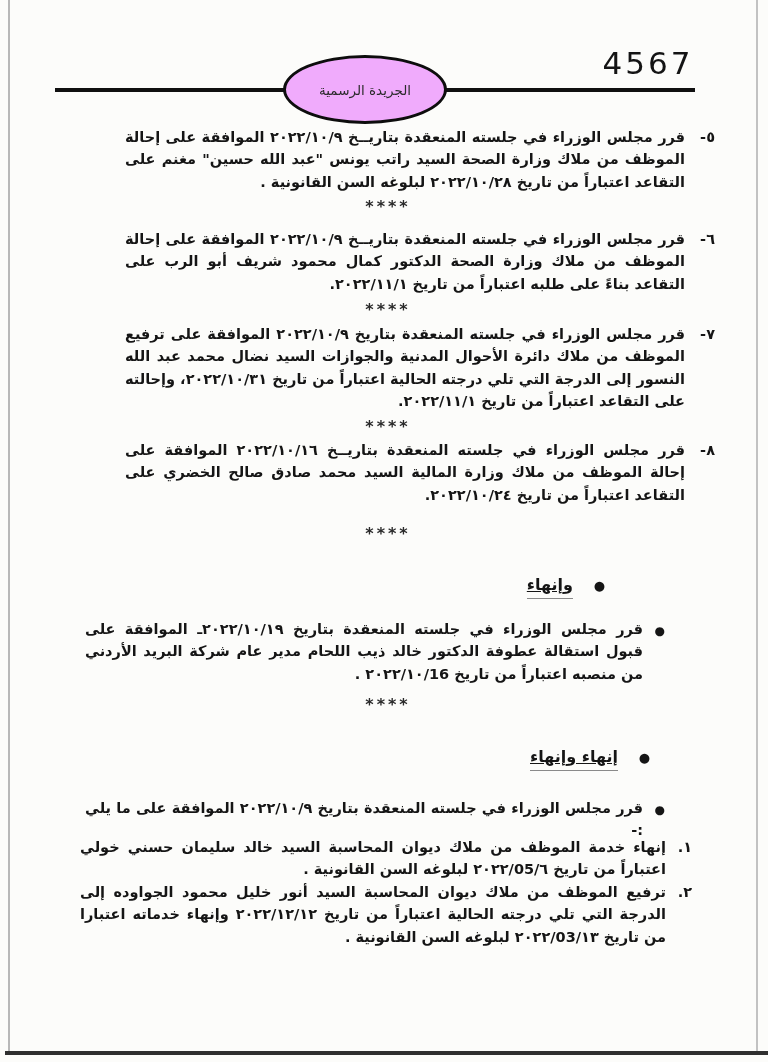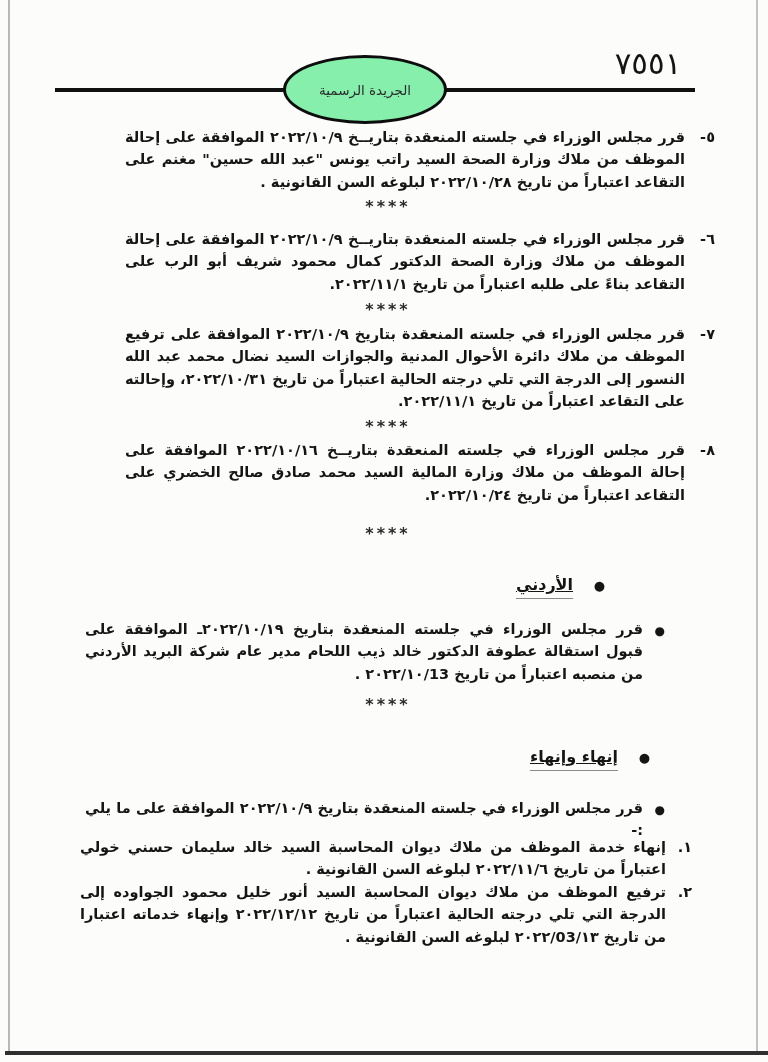--- a/index.html
+++ b/index.html
@@ -14,21 +14,21 @@
   
   .border-left  { position:absolute; left:8px;  top:0; width:2px; height:1053px; background:#b8b8b8; }
   .border-right { position:absolute; left:756px; top:0; width:2px; height:1053px; background:#c2c2c2; }
   .border-bottom{ position:absolute; left:5px; right:0; top:1051px; height:4px; background:#2f2f2f; }
 
   
   .header-rule { position:absolute; left:55px; top:88px; width:640px; height:4px; background:#101010; }
   .gazette-oval {
     position:absolute; left:283px; top:55px; width:164px; height:69px;
     border:3px solid #0d0d0d; border-radius:50%;
-    background:#86efac; z-index:2;
+    background:#f0abfc; z-index:2;
     display:flex; align-items:center; justify-content:center;
     direction:rtl; font-size:13.5px; color:#2b2b2b; font-weight:normal;
   }
   .page-number {
     position:absolute; left:596px; top:45px; width:104px;
     text-align:center; font-size:31px; color:#141414; letter-spacing:3px;
     direction:rtl;
   }
 
   
@@ -74,21 +74,21 @@
   #p-term { top:797px; }
   #term-list { top:836px; }
 </style>
 </head>
 <body>
 
 <div class="border-left"></div>
 <div class="border-right"></div>
 <div class="border-bottom"></div>
 
-<div class="page-number">٧٥٥١</div>
+<div class="page-number">4567</div>
 <div class="header-rule"></div>
 <div class="gazette-oval">
   <span>الجريدة الرسمية</span>
 </div>
 
 <div class="block decision" id="d5">
   <div class="decision-marker">٥-</div>
   <div class="decision-text">قرر مجلس الوزراء في جلسته المنعقدة بتاريــخ ٢٠٢٢/١٠/٩ الموافقة على إحالة الموظف من ملاك وزارة الصحة السيد راتب يونس "عبد الله حسين" مغنم على التقاعد اعتباراً من تاريخ ٢٠٢٢/١٠/٢٨ لبلوغه السن القانونية .</div>
 </div>
 <div class="star-sep" id="sep1">****</div>
@@ -106,39 +106,39 @@
 <div class="star-sep" id="sep3">****</div>
 
 <div class="block decision" id="d8">
   <div class="decision-marker">٨-</div>
   <div class="decision-text">قرر مجلس الوزراء في جلسته المنعقدة بتاريــخ ٢٠٢٢/١٠/١٦ الموافقة على إحالة الموظف من ملاك وزارة المالية السيد محمد صادق صالح الخضري على التقاعد اعتباراً من تاريخ ٢٠٢٢/١٠/٢٤.</div>
 </div>
 <div class="star-sep" id="sep4">****</div>
 
 <div class="section-header" id="h-res">
   <span class="section-bullet">●</span>
-  <span class="section-title">الأردني</span>
+  <span class="section-title">وإنهاء</span>
 </div>
 <div class="bullet-para" id="p-res">
   <span class="para-bullet">●</span>
-  <span class="para-text">قرر مجلس الوزراء في جلسته المنعقدة بتاريخ ٢٠٢٢/١٠/١٩ـ الموافقة على قبول استقالة عطوفة الدكتور خالد ذيب اللحام مدير عام شركة البريد الأردني من منصبه اعتباراً من تاريخ ٢٠٢٢/١٠/13 .</span>
+  <span class="para-text">قرر مجلس الوزراء في جلسته المنعقدة بتاريخ ٢٠٢٢/١٠/١٩ـ الموافقة على قبول استقالة عطوفة الدكتور خالد ذيب اللحام مدير عام شركة البريد الأردني من منصبه اعتباراً من تاريخ ٢٠٢٢/١٠/16 .</span>
 </div>
 <div class="star-sep" id="sep5">****</div>
 
 <div class="section-header" id="h-term">
   <span class="section-bullet">●</span>
   <span class="section-title">إنهاء وإنهاء</span>
 </div>
 <div class="bullet-para" id="p-term">
   <span class="para-bullet">●</span>
   <span class="para-text">قرر مجلس الوزراء في جلسته المنعقدة بتاريخ ٢٠٢٢/١٠/٩ الموافقة على ما يلي :-</span>
 </div>
 
 <div class="numbered-list" id="term-list">
   <div class="numbered-item">
     <div class="item-marker">١.</div>
-    <div class="item-text">إنهاء خدمة الموظف من ملاك ديوان المحاسبة السيد خالد سليمان حسني خولي اعتباراً من تاريخ ٢٠٢٢/١١/٦ لبلوغه السن القانونية .</div>
+    <div class="item-text">إنهاء خدمة الموظف من ملاك ديوان المحاسبة السيد خالد سليمان حسني خولي اعتباراً من تاريخ ٢٠٢٢/05/٦ لبلوغه السن القانونية .</div>
   </div>
   <div class="numbered-item">
     <div class="item-marker">٢.</div>
     <div class="item-text">ترفيع الموظف من ملاك ديوان المحاسبة السيد أنور خليل محمود الجواوده إلى الدرجة التي تلي درجته الحالية اعتباراً من تاريخ ٢٠٢٢/١٢/١٢ وإنهاء خدماته اعتبارا من تاريخ ٢٠٢٢/03/١٣ لبلوغه السن القانونية .</div>
   </div>
 </div>
 
 </body></html>

